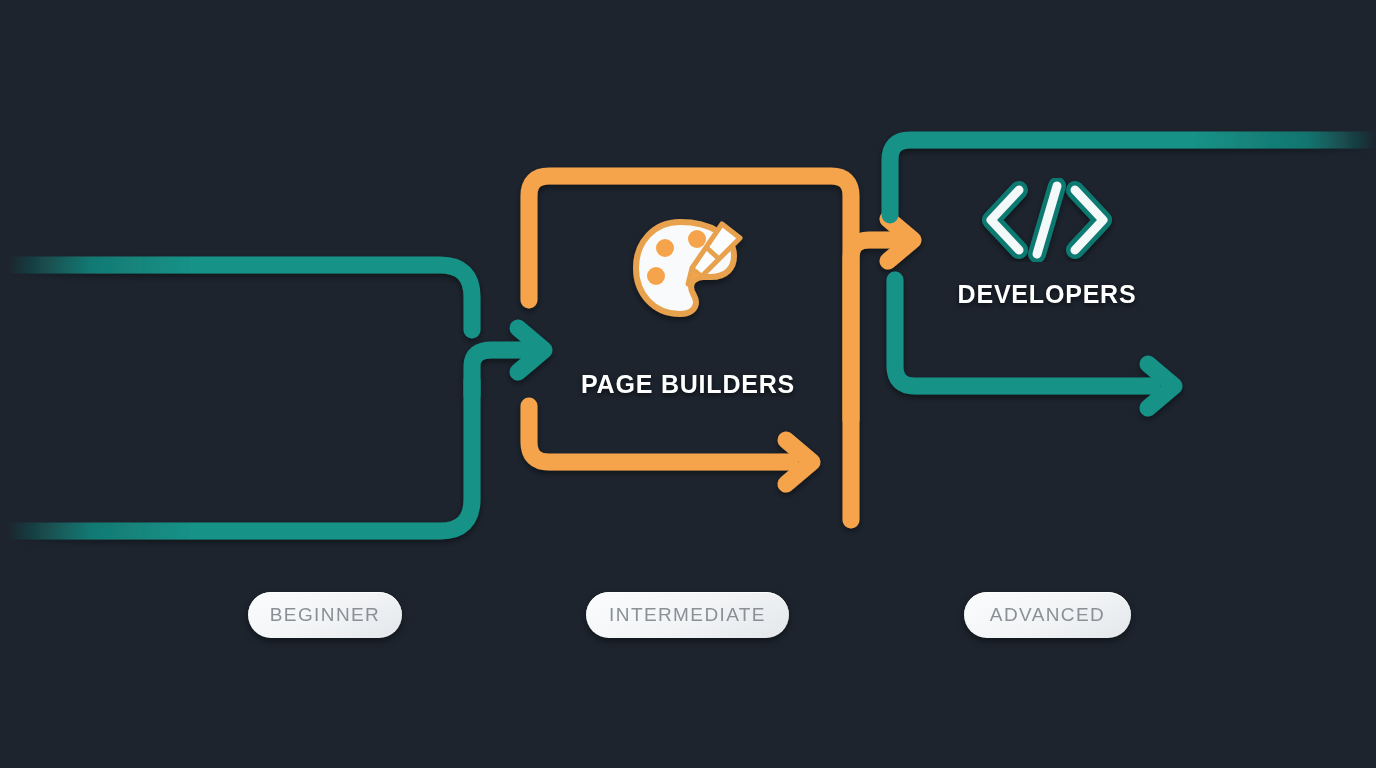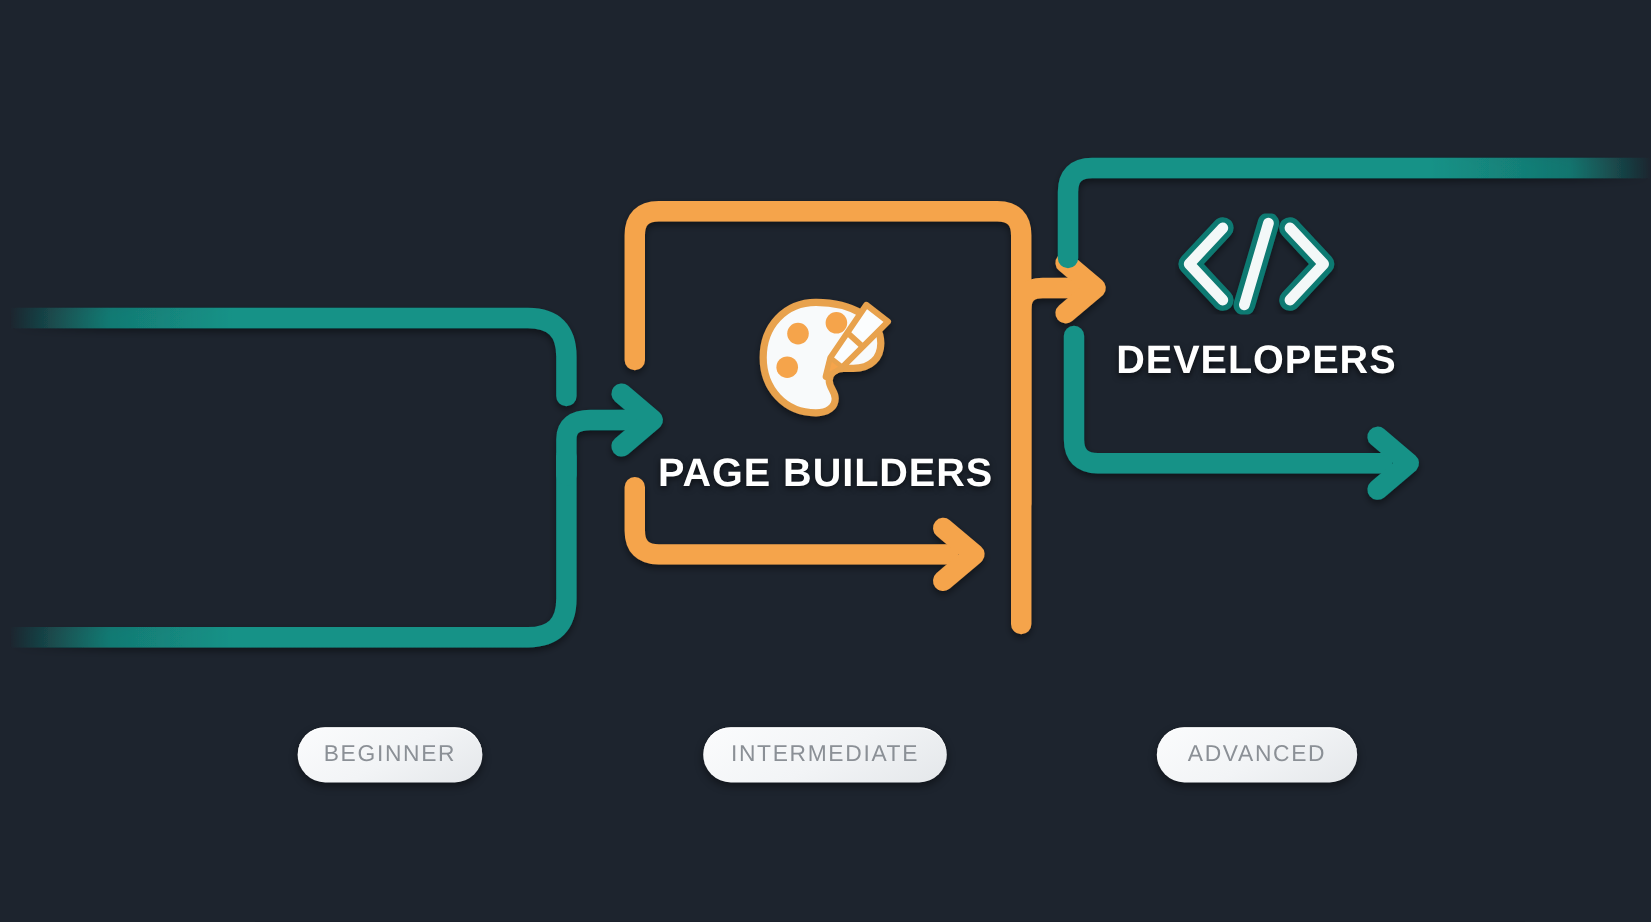--- a/index.html
+++ b/index.html
@@ -27,31 +27,31 @@
     flex-direction: column;
     align-items: center;
     width: 300px;
   }
   .node-icon {
     display: block;
   }
   .node-label {
     margin-top: 14px;
     color: #ffffff;
-    font-size: 33px;
+    font-size: 25px;
     font-weight: 700;
     letter-spacing: 0.8px;
     text-shadow: 0 2px 5px rgba(0,0,0,0.65);
     white-space: nowrap;
     font-family: "Liberation Sans", sans-serif;
   }
   .badge-row {
     position: absolute;
     left: 0;
-    top: 606px;
+    top: 592px;
     width: 1376px;
     height: 46px;
   }
   .badge {
     position: absolute;
     height: 46px;
     display: flex;
     align-items: center;
     justify-content: center;
     border-radius: 23px;
@@ -64,21 +64,21 @@
     font-family: "Liberation Sans", sans-serif;
     white-space: nowrap;
     box-sizing: border-box;
     padding: 0 26px;
   }
   #badge-beginner { left: 248px; width: 154px; }
   #badge-intermediate { left: 586px; width: 203px; text-align: right; }
   #badge-advanced { left: 964px; width: 167px; text-align: right; }
 
   #node-plugins { left: 175px; top: 300px; }
-  #node-pagebuilders { left: 538px; top: 244px; }
+  #node-pagebuilders { left: 538px; top: 214px; gap: 26px; }
   #node-developers { left: 897px; top: 178px; }
 </style>
 </head>
 <body>
 
 <div id="stage">
 
   <svg id="flow-svg" viewBox="0 0 1376 768">
     <defs>
       <linearGradient id="fadeTealLeft" x1="0" y1="0" x2="1" y2="0">

